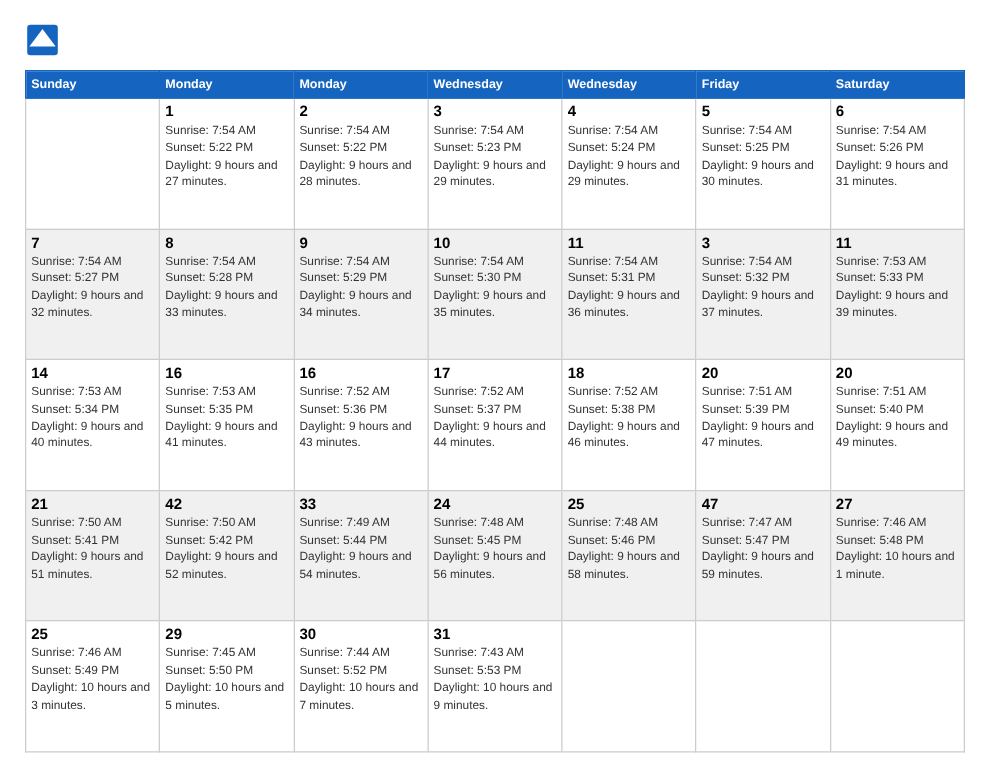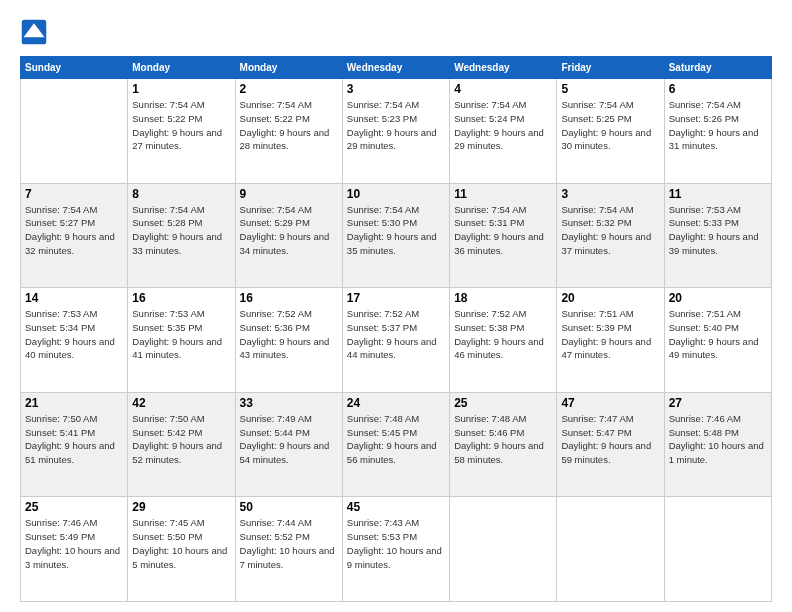--- a/index.html
+++ b/index.html
@@ -250,25 +250,25 @@
         <tr class="row-white">
           <td>
             <span class="day-num">25</span>
             <div class="day-info">Sunrise: 7:46 AM<br>Sunset: 5:49 PM<br>Daylight: 10 hours and 3 minutes.</div>
           </td>
           <td>
             <span class="day-num">29</span>
             <div class="day-info">Sunrise: 7:45 AM<br>Sunset: 5:50 PM<br>Daylight: 10 hours and 5 minutes.</div>
           </td>
           <td>
-            <span class="day-num">50</span>
+            <span class="day-num">30</span>
             <div class="day-info">Sunrise: 7:44 AM<br>Sunset: 5:52 PM<br>Daylight: 10 hours and 7 minutes.</div>
           </td>
           <td>
-            <span class="day-num">45</span>
+            <span class="day-num">31</span>
             <div class="day-info">Sunrise: 7:43 AM<br>Sunset: 5:53 PM<br>Daylight: 10 hours and 9 minutes.</div>
           </td>
           <td class="empty-cell"></td>
           <td class="empty-cell"></td>
           <td class="empty-cell"></td>
         </tr>
       </tbody>
   </table>
 </div>
 

